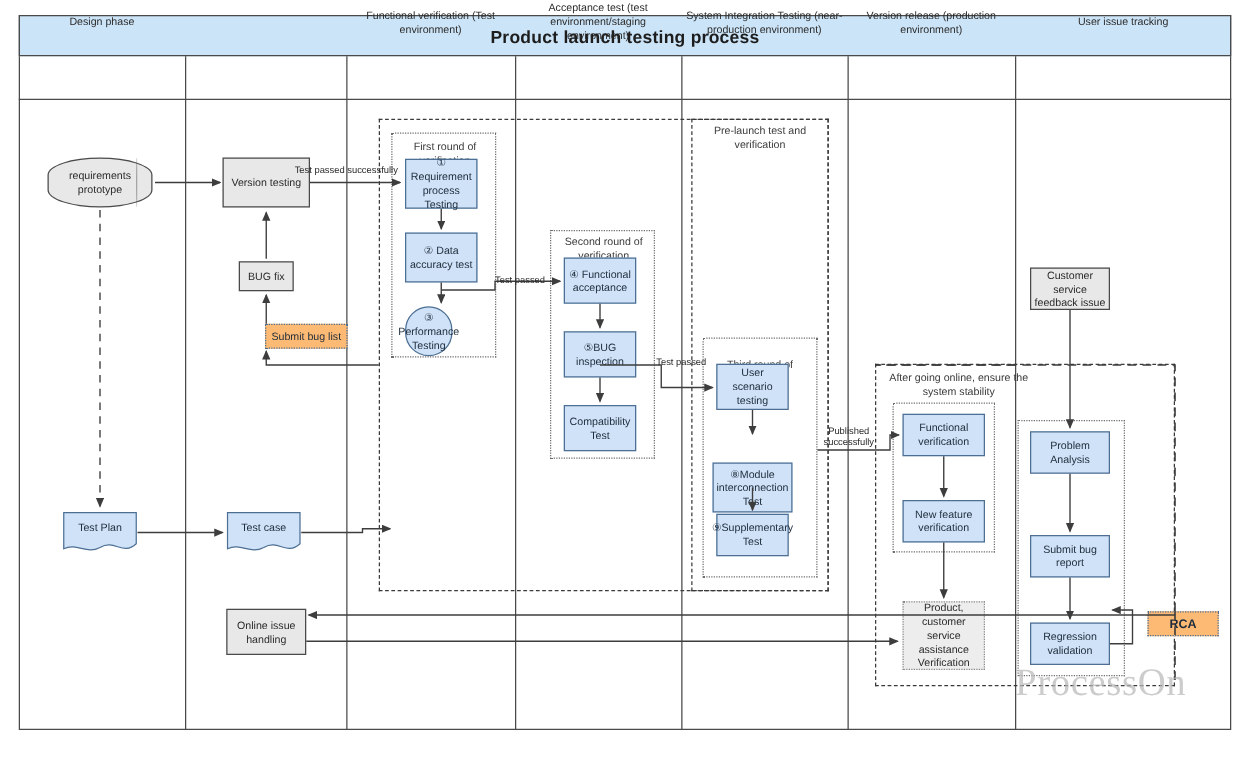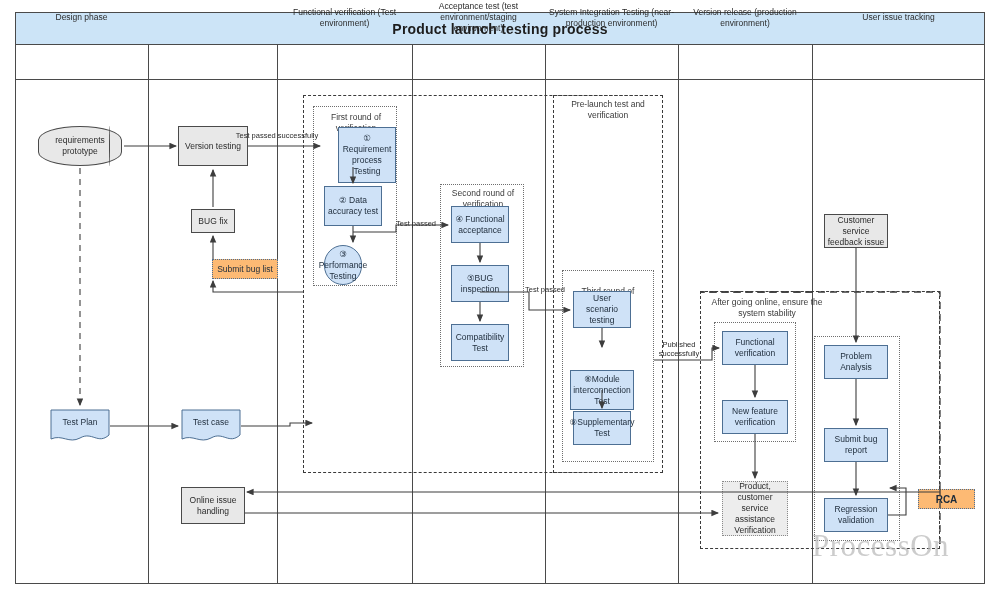--- a/index.html
+++ b/index.html
@@ -118,21 +118,21 @@
 
   <div class="docshape" style="left:181px;top:409px;width:60px;height:34px;">
     <svg width="60" height="34" viewBox="0 0 60 34">
       <path d="M1,1 H59 V26 C48,36 42,22 30,29 C19,35 12,25 1,30 Z" fill="#cfe2f7" stroke="#4d6f93" stroke-width="1"></path>
     </svg>
     <div class="lbl">Test case</div>
   </div>
 
   <div class="node grey" style="left:181px;top:487px;width:64px;height:37px;">Online issue handling</div>
 
-  <div class="node blue" style="left:338px;top:127px;width:58px;height:56px;">① Requirement process Testing</div>
+  <div class="node blue" style="left:324px;top:127px;width:58px;height:40px;">① Requirement process Testing</div>
   <div class="node blue" style="left:324px;top:186px;width:58px;height:40px;">② Data accuracy test</div>
   <div class="node blue" style="left:324px;top:245px;width:38px;height:40px;border-radius:20px;">③ Performance Testing</div>
 
   <div class="node blue" style="left:451px;top:206px;width:58px;height:37px;">④ Functional acceptance</div>
   <div class="node blue" style="left:451px;top:265px;width:58px;height:37px;">⑤BUG inspection</div>
   <div class="node blue" style="left:451px;top:324px;width:58px;height:37px;">Compatibility Test</div>
 
   <div class="node blue" style="left:573px;top:291px;width:58px;height:37px;">User scenario testing</div>
   <div class="node blue" style="left:570px;top:350px;width:64px;height:40px;margin-top:20px;">⑧Module interconnection Test</div>
   <div class="node blue" style="left:573px;top:411px;width:58px;height:34px;">⑨Supplementary Test</div>

